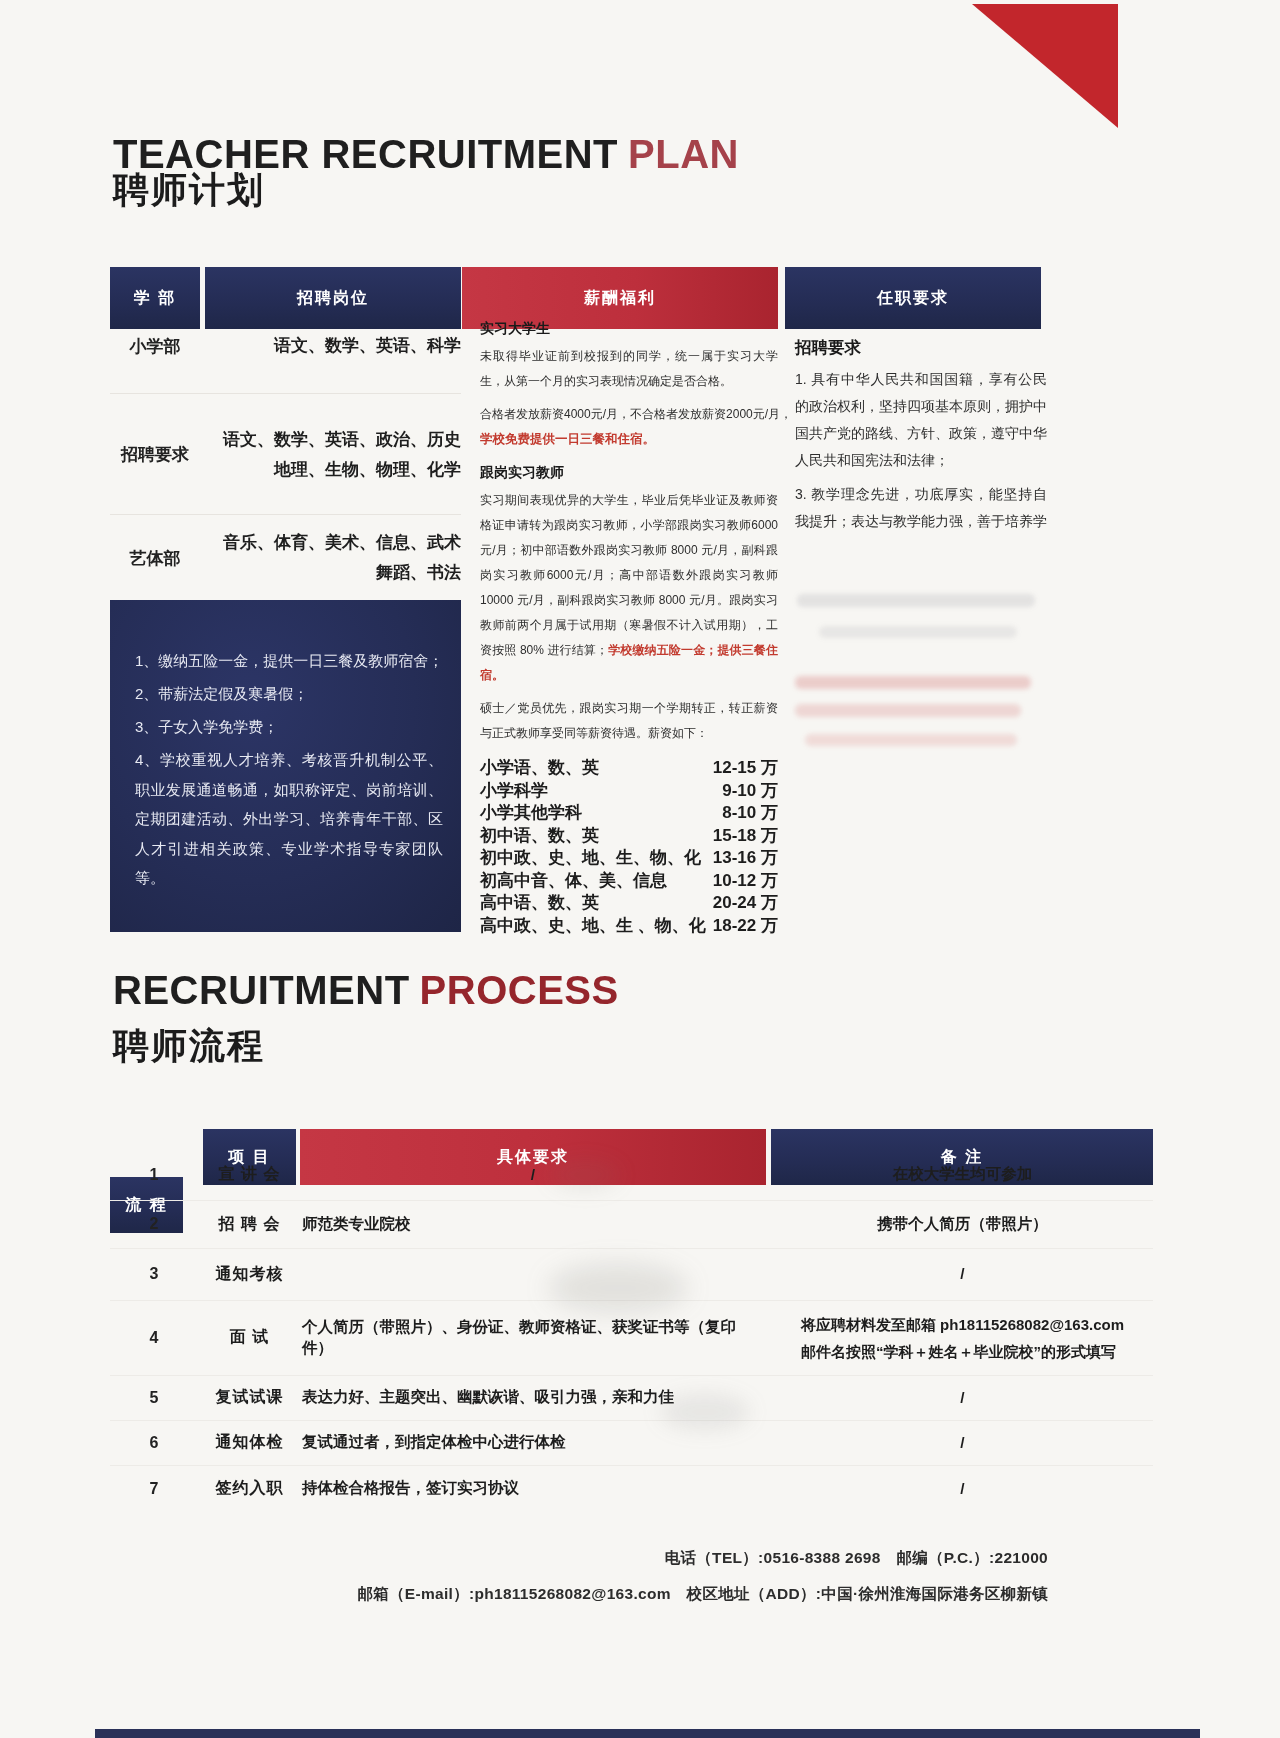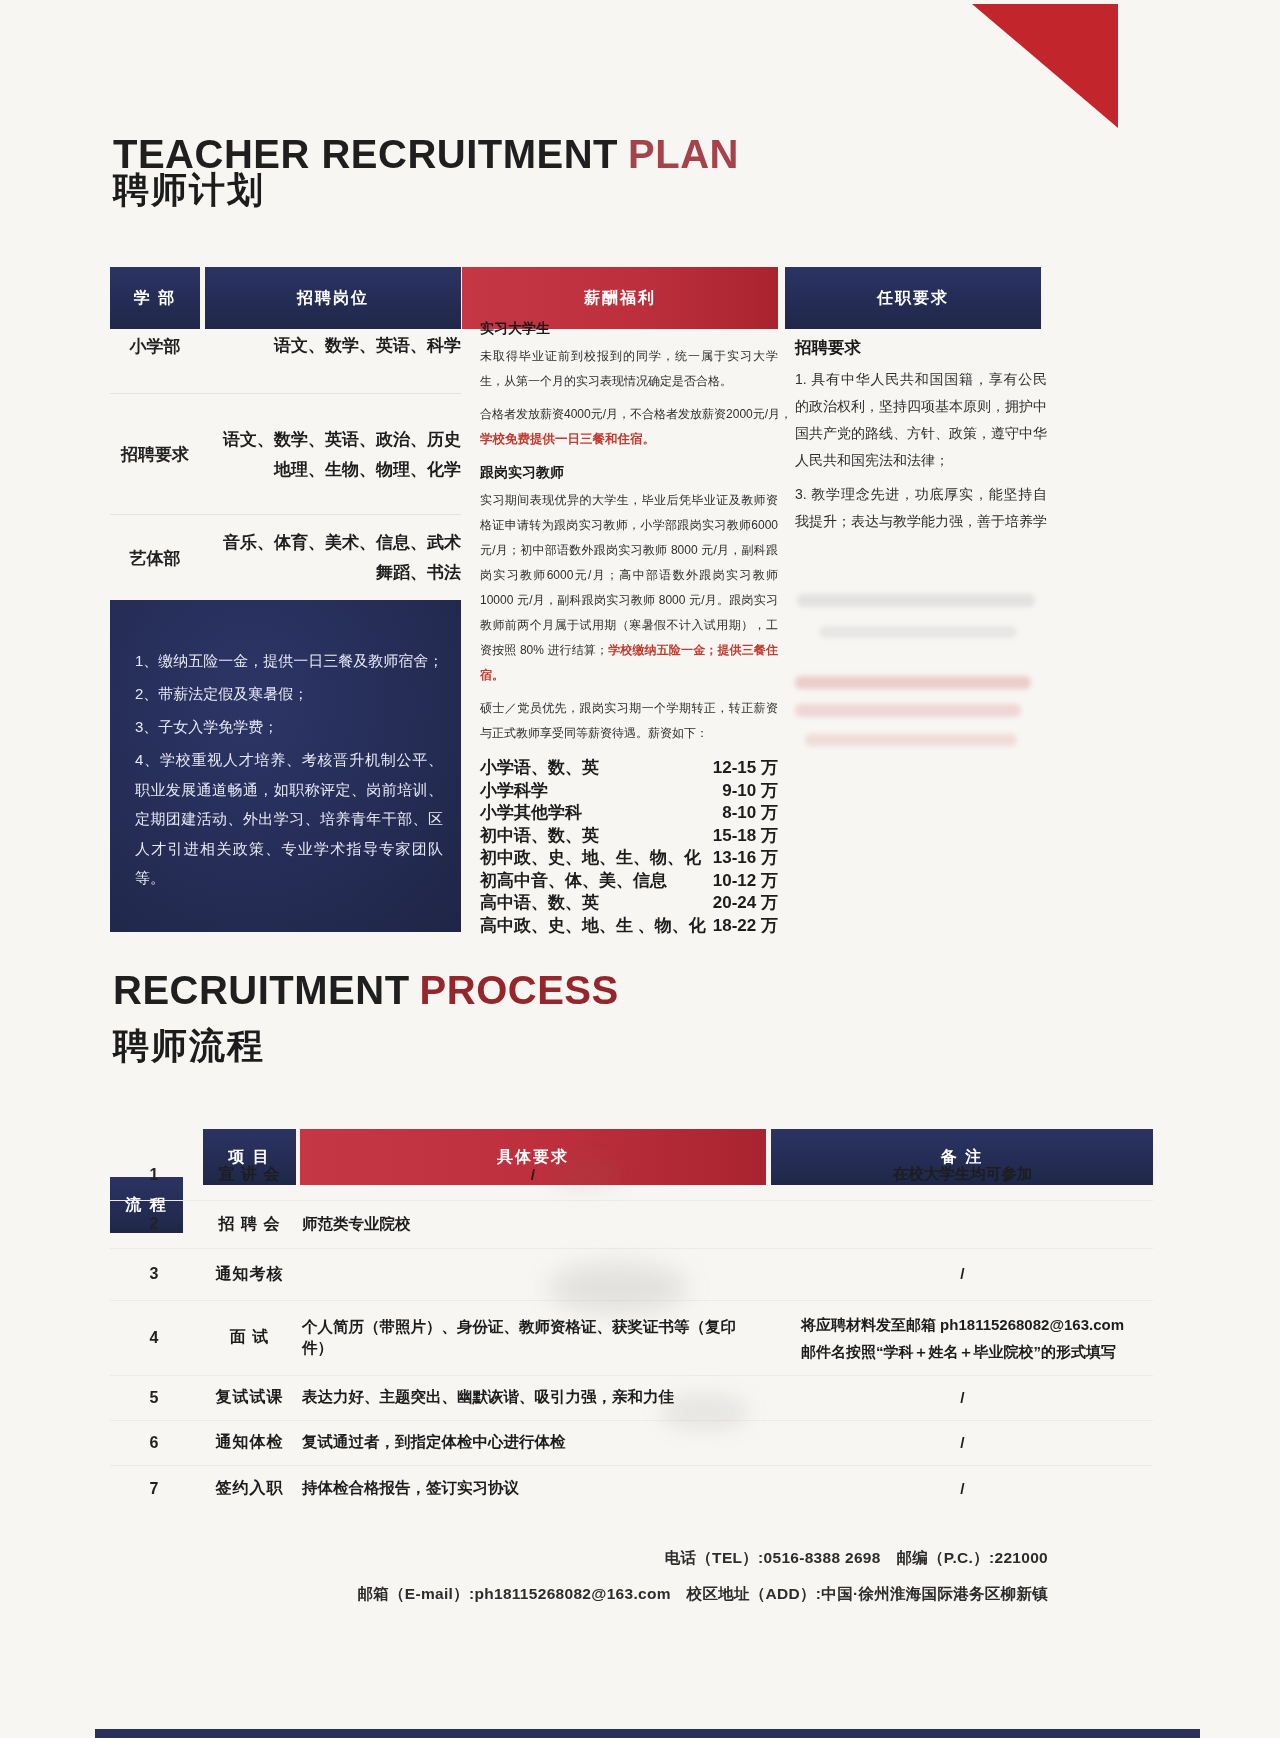--- a/index.html
+++ b/index.html
@@ -170,20 +170,21 @@
     <div class="t2-cell t2-item">宣 讲 会</div>
     <div class="t2-cell t2-req center">/</div>
     <div class="t2-cell t2-note">在校大学生均可参加</div>
   </div>
   <div class="row-sep" style="top:1200px;"></div>
 
   <div class="t2-row" style="top:1200px;height:48px;">
     <div class="t2-cell t2-no">2</div>
     <div class="t2-cell t2-item">招 聘 会</div>
     <div class="t2-cell t2-req">师范类专业院校</div>
+    <div class="t2-cell t2-note">携带个人简历（带照片）</div>
   </div>
   <div class="row-sep" style="top:1248px;"></div>
 
   <div class="t2-row" style="top:1248px;height:52px;">
     <div class="t2-cell t2-no">3</div>
     <div class="t2-cell t2-item">通知考核</div>
     <div class="t2-cell t2-note">/</div>
   </div>
   <div class="row-sep" style="top:1300px;"></div>
 

